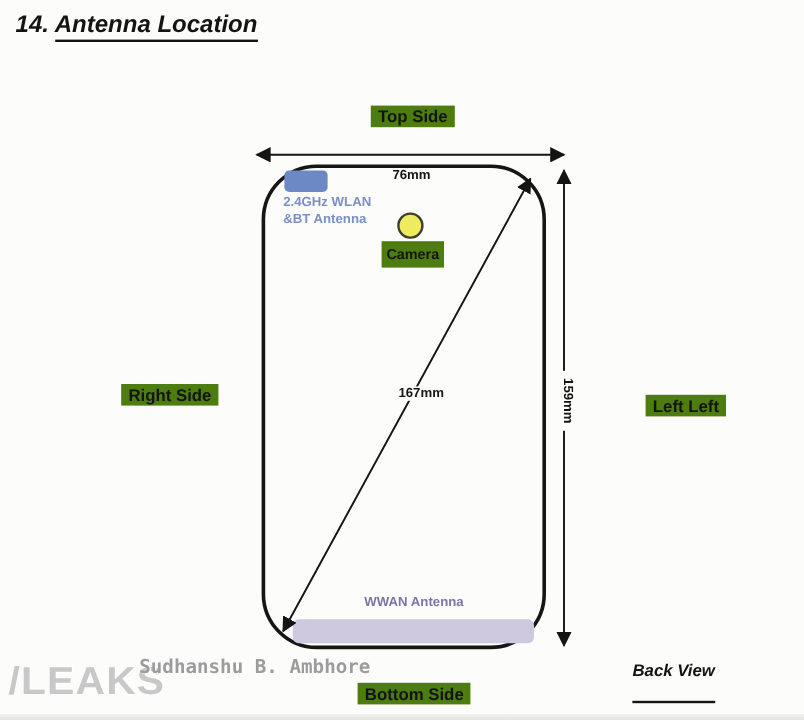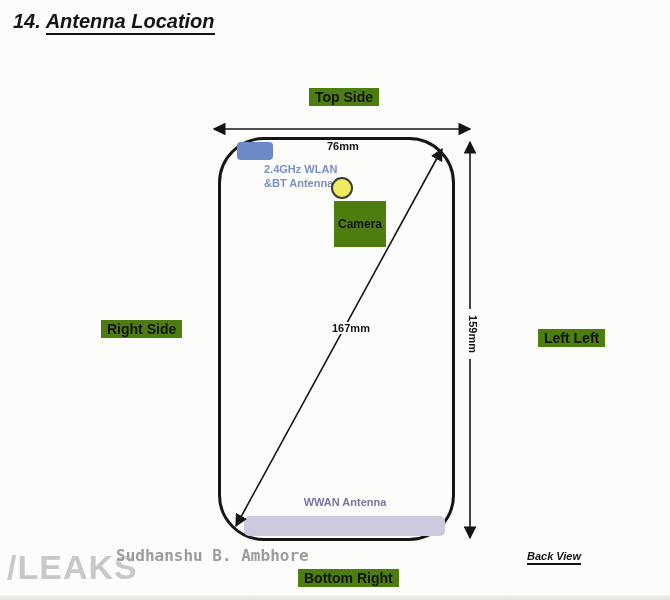--- a/index.html
+++ b/index.html
@@ -11,34 +11,34 @@
   .title .underlined{border-bottom:2.5px solid #141414;padding-bottom:1px;}
 
   
   .hl{position:absolute;background:#4d7c0f;color:#141414;font-weight:bold;font-size:14px;padding:1px 6px;white-space:nowrap;z-index:5;}
 
   
   .phone{position:absolute;left:218px;top:137px;width:237px;height:404px;border:3px solid #161616;border-radius:46px;box-sizing:border-box;background:transparent;z-index:1;}
 
   
   .wlan-block{position:absolute;left:237px;top:142px;width:36px;height:18px;background:#6d89c5;border-radius:4px;z-index:2;}
-  .wlan-text{position:absolute;left:236px;top:162px;font-size:11px;font-weight:bold;color:#7b8fc5;line-height:14px;z-index:2;white-space:pre-line;margin-left:28px;}
+  .wlan-text{position:absolute;left:236px;top:162px;font-size:11px;font-weight:bold;color:#7b8fc5;line-height:14px;z-index:2;white-space:pre-line;}
   .camera-circle{position:absolute;left:331px;top:177px;width:22px;height:22px;border-radius:50%;background:#eeeb5e;border:2px solid #3e3e30;box-sizing:border-box;z-index:2;}
-  .camera-label{position:absolute;left:334px;top:201px;font-size:12px;padding:16px 4px;z-index:5;}
+  .camera-label{position:absolute;left:318px;top:201px;font-size:12px;padding:4px 4px;z-index:5;}
   .wwan-text{position:absolute;left:0;top:496px;width:690px;text-align:center;font-size:11px;font-weight:bold;color:#7a74a8;z-index:2;}
   .wwan-block{position:absolute;left:244px;top:516px;width:201px;height:20px;background:#cfc9e0;border-radius:5px;z-index:2;}
 
   
   .dim{position:absolute;font-size:11px;font-weight:bold;color:#141414;background:#fcfcfb;padding:0 3px;z-index:4;white-space:nowrap;}
   .dim-h{left:324px;top:122px;margin-top:18px;}
   .dim-diag{left:329px;top:322px;}
   .dim-v{left:448px;top:328px;width:44px;text-align:center;transform:rotate(90deg);}
 
   
-  .back-view{position:absolute;left:527px;top:550px;font-size:11px;font-weight:bold;font-style:italic;color:#141414;border-bottom:2px solid #141414;padding-bottom:1px;z-index:5;}
+  .back-view{position:absolute;left:527px;top:550px;font-size:14px;font-weight:bold;font-style:italic;color:#141414;border-bottom:2px solid #141414;padding-bottom:18px;z-index:5;}
 
   
   svg.overlay{position:absolute;left:0;top:0;z-index:3;pointer-events:none;}
 
   
   .wm-logo{position:absolute;left:7px;top:549px;font-size:34px;font-weight:bold;color:#c8c8c8;letter-spacing:1px;z-index:6;text-shadow:1px 1px 0 #ffffff;transform:scaleY(.95);}
   .wm-text{position:absolute;left:116px;top:548px;font-family:"DejaVu Sans Mono",monospace;font-size:16px;font-weight:bold;color:#9c9c9c;line-height:16px;z-index:6;text-shadow:1px 1px 0 rgba(255,255,255,.95);white-space:nowrap;}
 
   
   .scan-edge{position:absolute;left:0;top:595px;width:670px;height:5px;background:linear-gradient(180deg,#f1f1ee,#e4e4e1);z-index:0;}
@@ -76,21 +76,21 @@
     <line x1="236" y1="526" x2="442" y2="149" stroke="#141414" stroke-width="1.6" marker-start="url(#arr)" marker-end="url(#arr)"></line>
   </svg>
 
   <div class="dim dim-h">76mm</div>
   <div class="dim dim-v">159mm</div>
   <div class="dim dim-diag">167mm</div>
 
   <div class="hl" style="left:309px;top:88px;">Top Side</div>
   <div class="hl" style="left:101px;top:320px;text-align:right;">Right Side</div>
   <div class="hl" style="left:538px;top:329px;">Left Left</div>
-  <div class="hl" style="left:298px;top:569px;">Bottom Right</div>
+  <div class="hl" style="left:298px;top:569px;">Bottom Side</div>
   <div class="back-view">Back View</div>
 
   <div class="wm-logo">/LEAKS</div>
   <div class="wm-text">
     <div>Sudhanshu B. Ambhore</div>
   </div>
 
   <div class="scan-edge"></div>
 </div>
 

